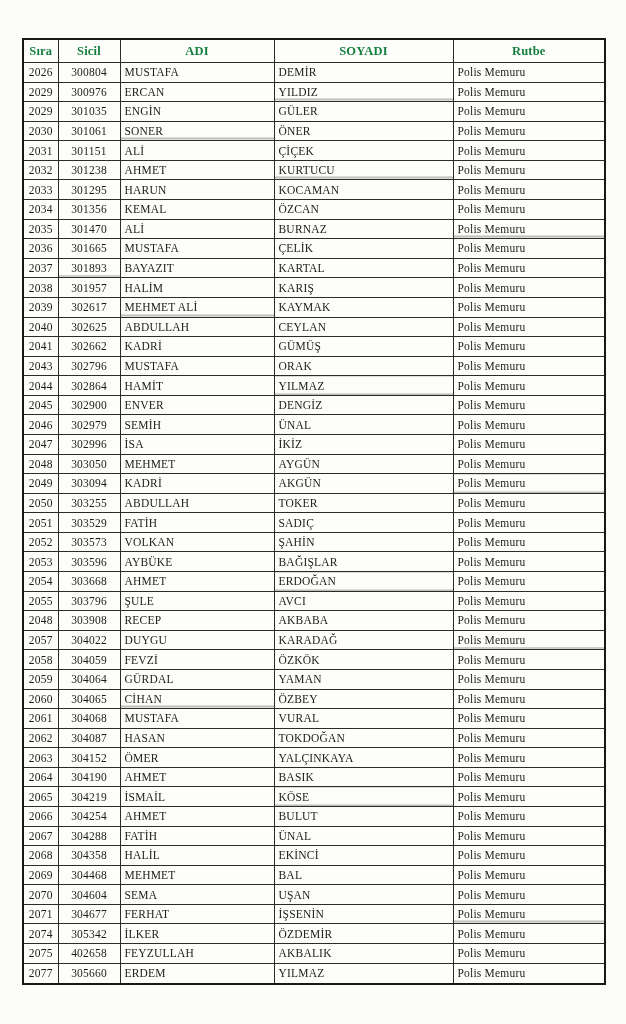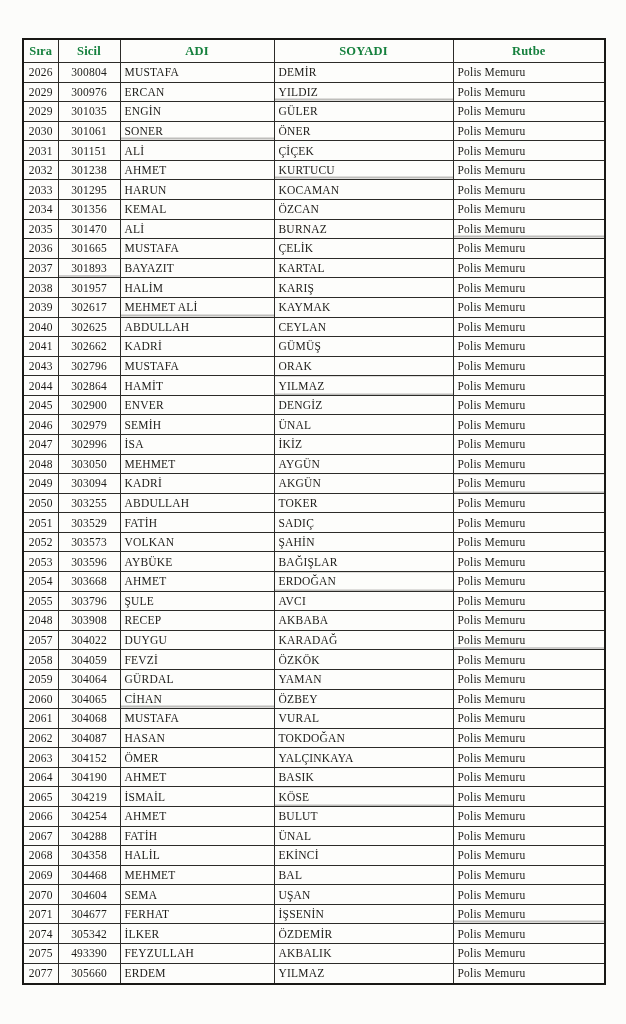--- a/index.html
+++ b/index.html
@@ -387,21 +387,21 @@
         </tr>
         <tr>
           <td class="c-sira">2074</td>
           <td class="c-sicil">305342</td>
           <td class="c-adi">İLKER</td>
           <td class="c-soyadi">ÖZDEMİR</td>
           <td class="c-rutbe">Polis Memuru</td>
         </tr>
         <tr>
           <td class="c-sira">2075</td>
-          <td class="c-sicil">493390</td>
+          <td class="c-sicil">402658</td>
           <td class="c-adi">FEYZULLAH</td>
           <td class="c-soyadi">AKBALIK</td>
           <td class="c-rutbe">Polis Memuru</td>
         </tr>
         <tr>
           <td class="c-sira">2077</td>
           <td class="c-sicil">305660</td>
           <td class="c-adi">ERDEM</td>
           <td class="c-soyadi">YILMAZ</td>
           <td class="c-rutbe">Polis Memuru</td>

